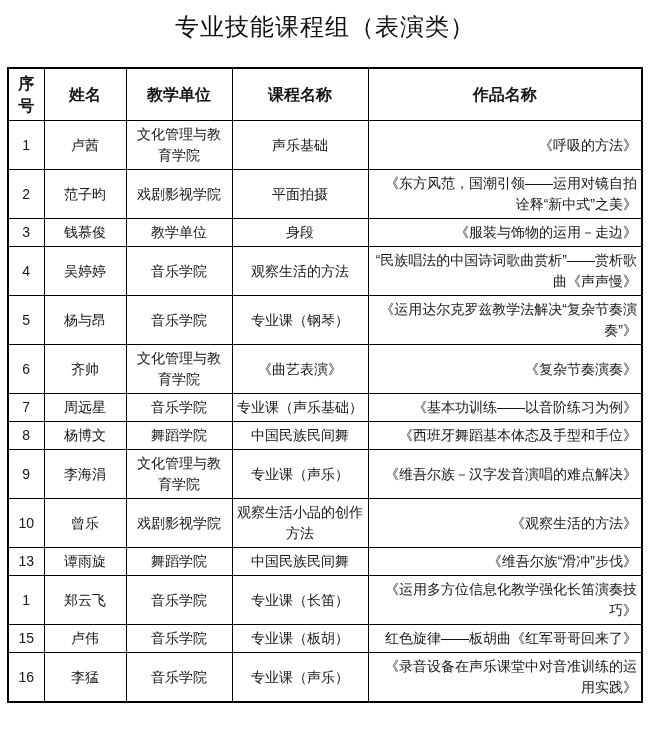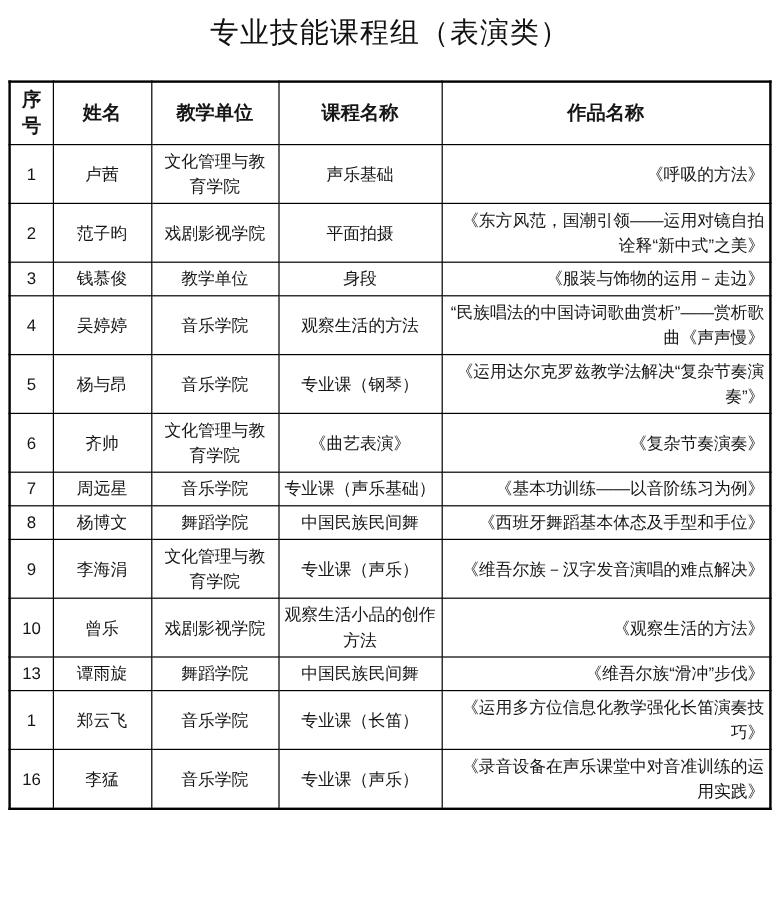--- a/index.html
+++ b/index.html
@@ -154,20 +154,27 @@
       <td class="c-work">《维吾尔族“滑冲”步伐》</td>
     </tr>
         <tr class="data-row">
       <td class="c-no">1</td>
       <td class="c-name">郑云飞</td>
       <td class="c-unit">音乐学院</td>
       <td class="c-course">专业课（长笛）</td>
       <td class="c-work">《运用多方位信息化教学强化长笛演奏技巧》</td>
     </tr>
         <tr class="data-row">
+      <td class="c-no">15</td>
+      <td class="c-name">卢伟</td>
+      <td class="c-unit">音乐学院</td>
+      <td class="c-course">专业课（板胡）</td>
+      <td class="c-work">红色旋律——板胡曲《红军哥哥回来了》</td>
+    </tr>
+        <tr class="data-row">
       <td class="c-no">16</td>
       <td class="c-name">李猛</td>
       <td class="c-unit">音乐学院</td>
       <td class="c-course">专业课（声乐）</td>
       <td class="c-work">《录音设备在声乐课堂中对音准训练的运用实践》</td>
     </tr>
       </tbody>
   </table>
 
 </div>

